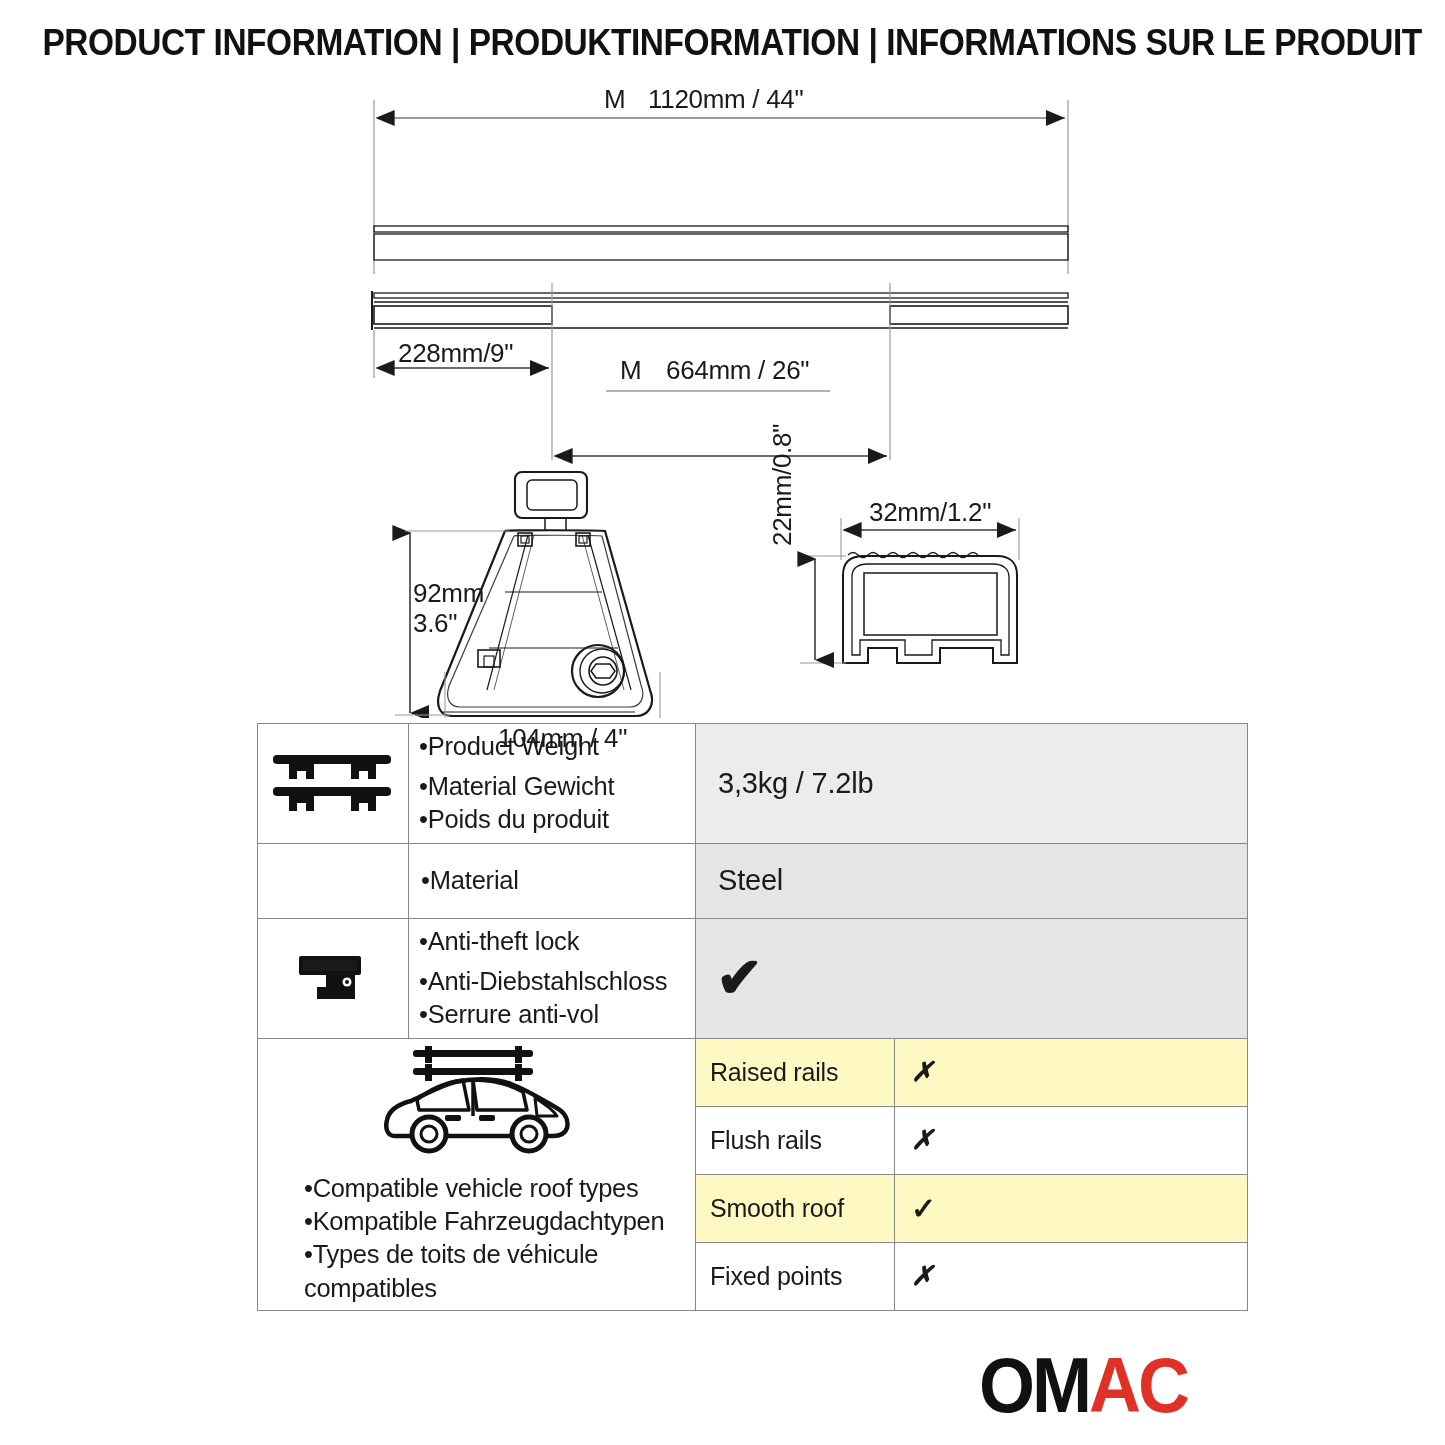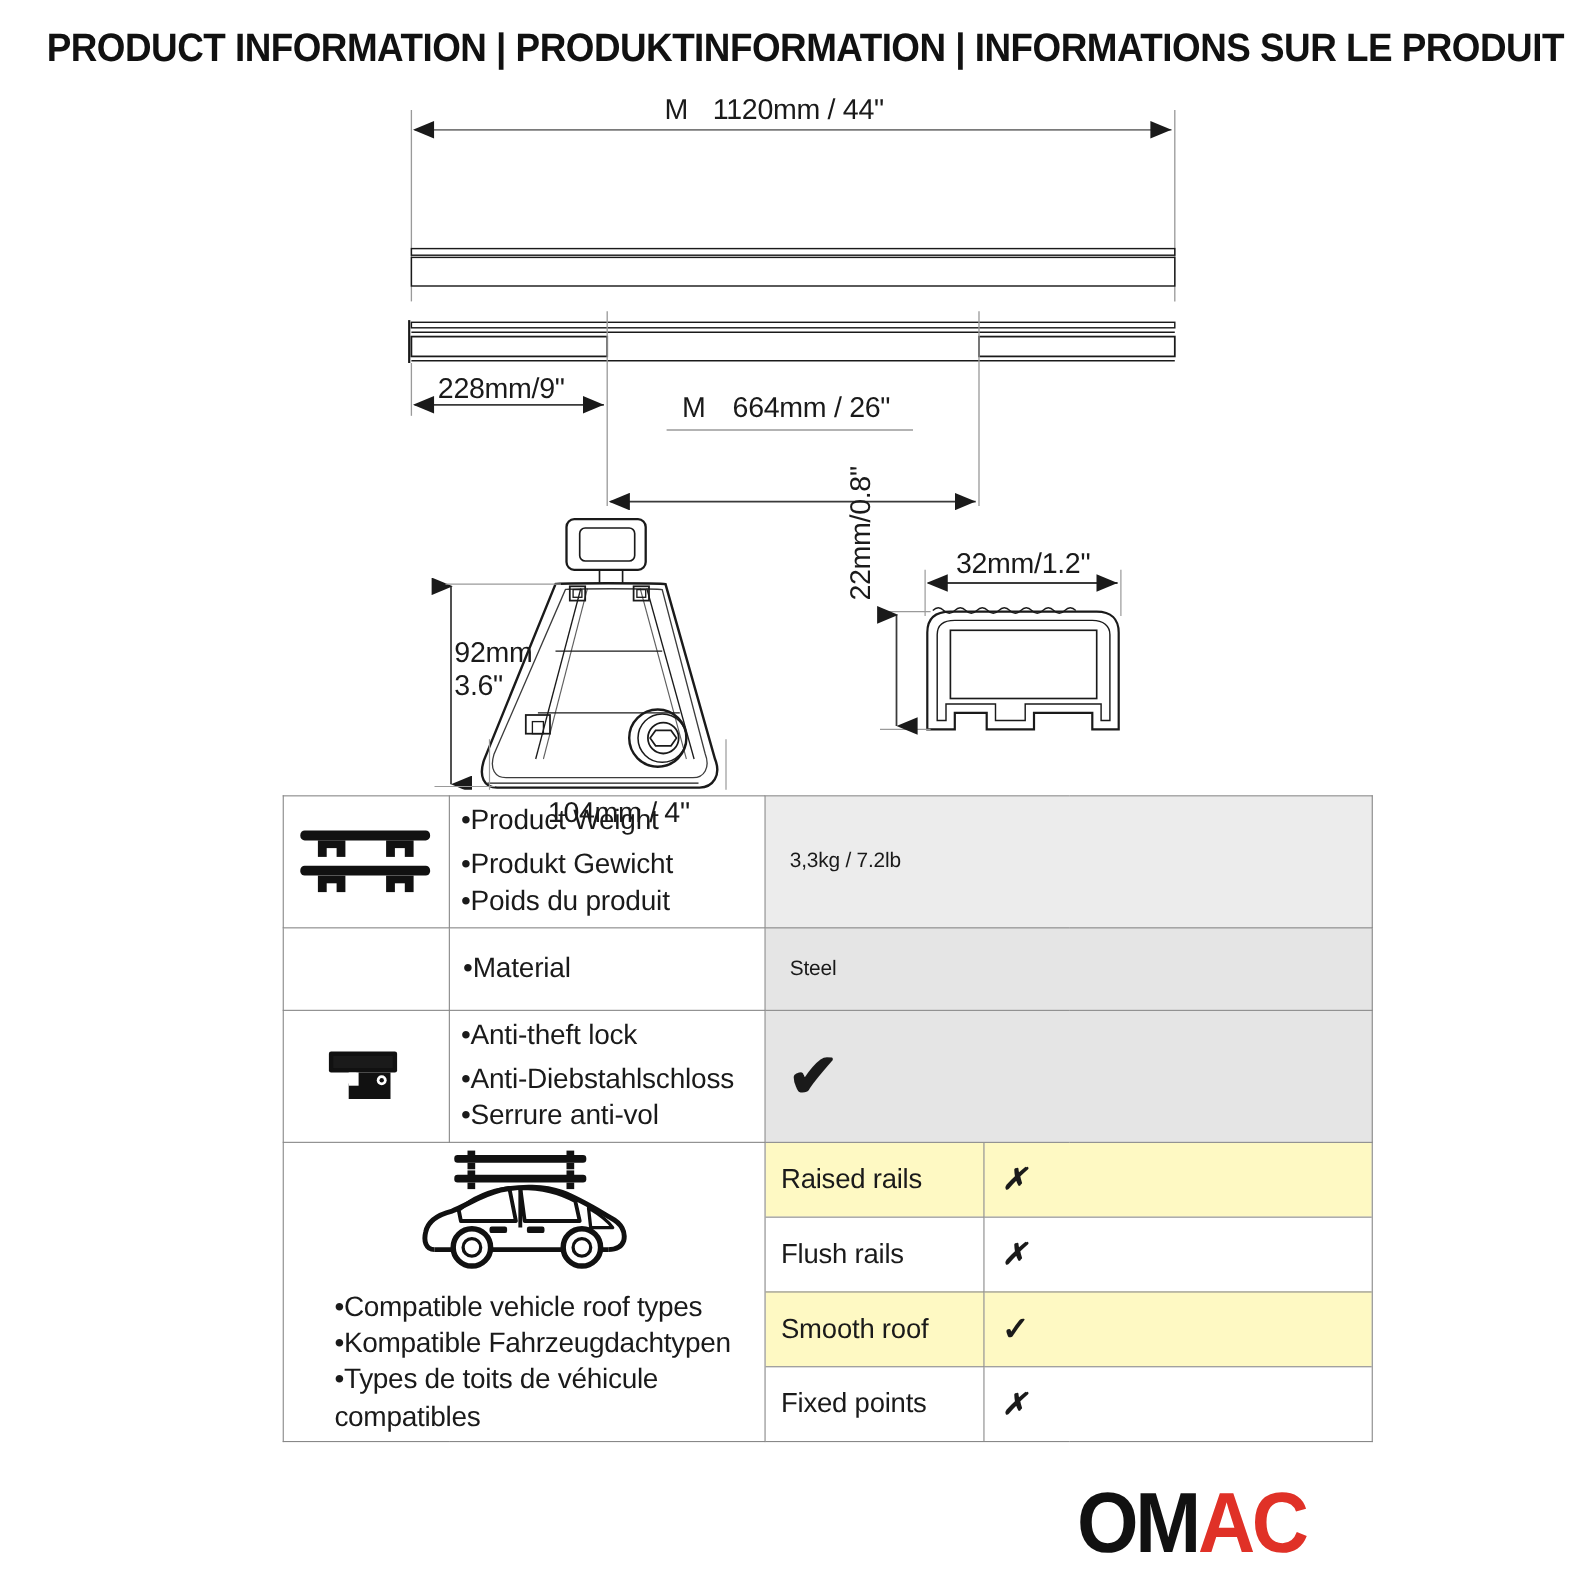--- a/index.html
+++ b/index.html
@@ -53,21 +53,21 @@
 
   .lbl{
     font-size:25.5px;
     line-height:1.32;
     padding:6px 4px 6px 10px;
     letter-spacing:-0.2px;
     white-space:nowrap;
   }
   .lbl.single{padding-left:12px;}
   .val{
-    font-size:19px;
+    font-size:29px;
     padding-left:22px;
     letter-spacing:-0.2px;
   }
   .rowh-1{height:112px;}
   .rowh-2{height:75px;}
   .rowh-3{height:120px;}
   .rowh-4{height:120px;margin-top:32px;}
 
   
   .compat-left{
@@ -284,21 +284,21 @@
                 <rect x="18" y="45" width="25" height="15"></rect>
                   <rect x="26" y="52" width="9" height="9" fill="#fff"></rect>
                 <rect x="80" y="45" width="25" height="15"></rect>
                   <rect x="88" y="52" width="9" height="9" fill="#fff"></rect>
               </g>
             </svg>
           </span>
         </td>
         <td class="cell-label">
           <div class="lbl">•Product Weight</div>
-          <div class="lbl" style="padding-top:0;padding-bottom:0;">•Produkt Gewicht</div>
+          <div class="lbl" style="padding-top:0;padding-bottom:0;">•Material Gewicht</div>
           <div class="lbl" style="padding-top:0;">•Poids du produit</div>
         </td>
         <td class="cell-value" colspan="2">
           <div class="val">3,3kg / 7.2lb</div>
         </td>
       </tr>
 
       <tr class="rowh-2">
         <td class="cell-icon"></td>
         <td class="cell-label">

